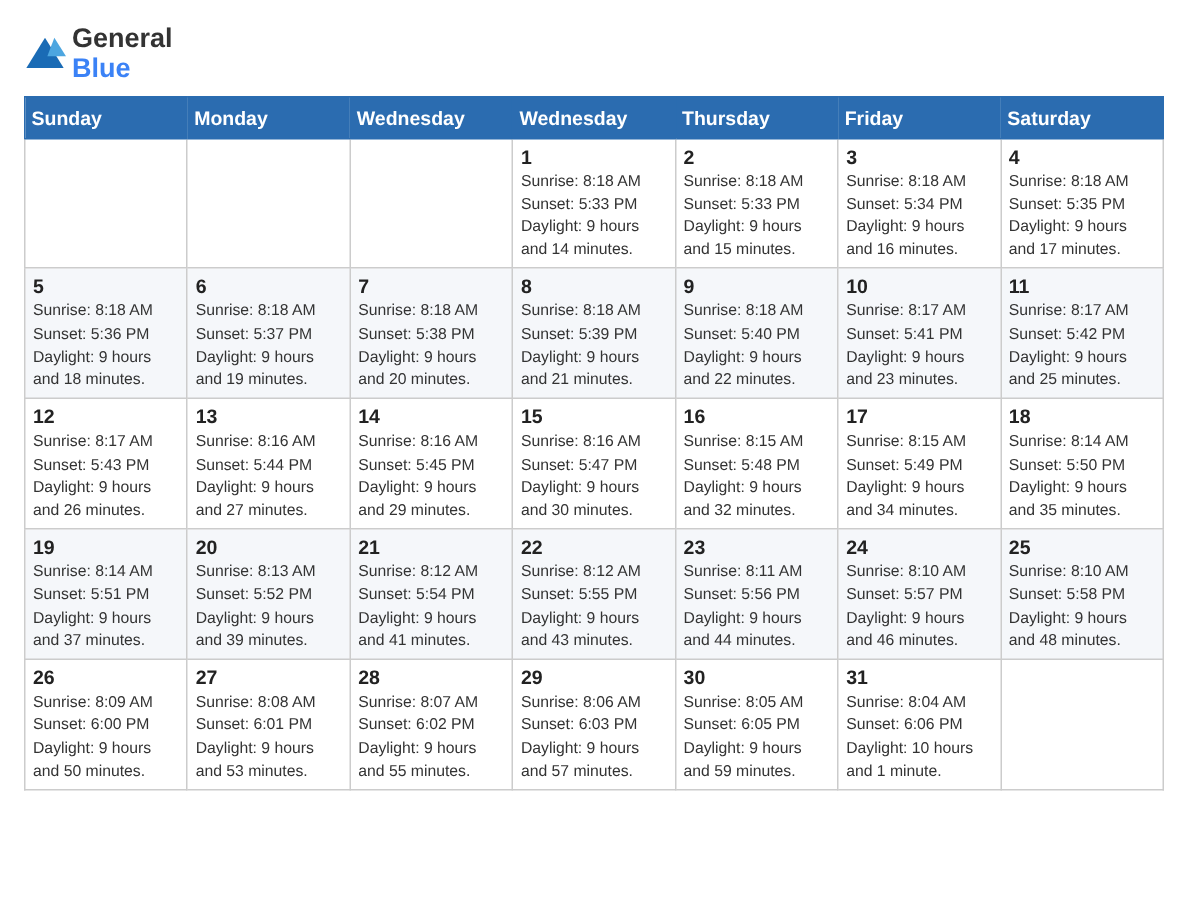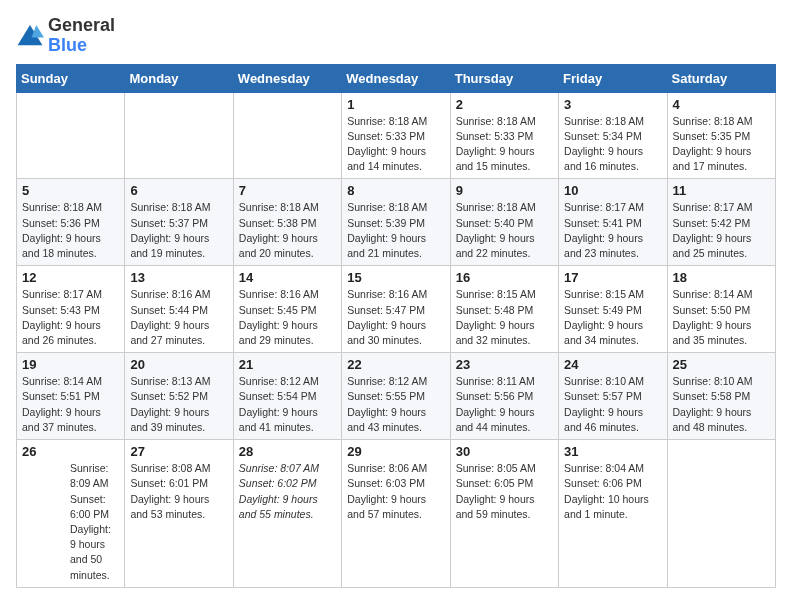--- a/index.html
+++ b/index.html
@@ -298,35 +298,35 @@
           <span class="day-num">25</span>
           <div class="day-info" style="white-space: pre-line;">Sunrise: 8:10 AM
 Sunset: 5:58 PM
 Daylight: 9 hours
 and 48 minutes.</div>
         </td>
       </tr>
       <tr>
         <td>
           <span class="day-num">26</span>
-          <div class="day-info" style="white-space: pre-line; margin-left: 48px;">Sunrise: 8:09 AM
+          <div class="day-info" style="white-space: pre-line;">Sunrise: 8:09 AM
 Sunset: 6:00 PM
 Daylight: 9 hours
 and 50 minutes.</div>
         </td>
         <td>
           <span class="day-num">27</span>
           <div class="day-info" style="white-space: pre-line;">Sunrise: 8:08 AM
 Sunset: 6:01 PM
 Daylight: 9 hours
 and 53 minutes.</div>
         </td>
         <td>
           <span class="day-num">28</span>
-          <div class="day-info" style="white-space: pre-line; font-style: italic;">Sunrise: 8:07 AM
+          <div class="day-info" style="white-space: pre-line;">Sunrise: 8:07 AM
 Sunset: 6:02 PM
 Daylight: 9 hours
 and 55 minutes.</div>
         </td>
         <td>
           <span class="day-num">29</span>
           <div class="day-info" style="white-space: pre-line;">Sunrise: 8:06 AM
 Sunset: 6:03 PM
 Daylight: 9 hours
 and 57 minutes.</div>

